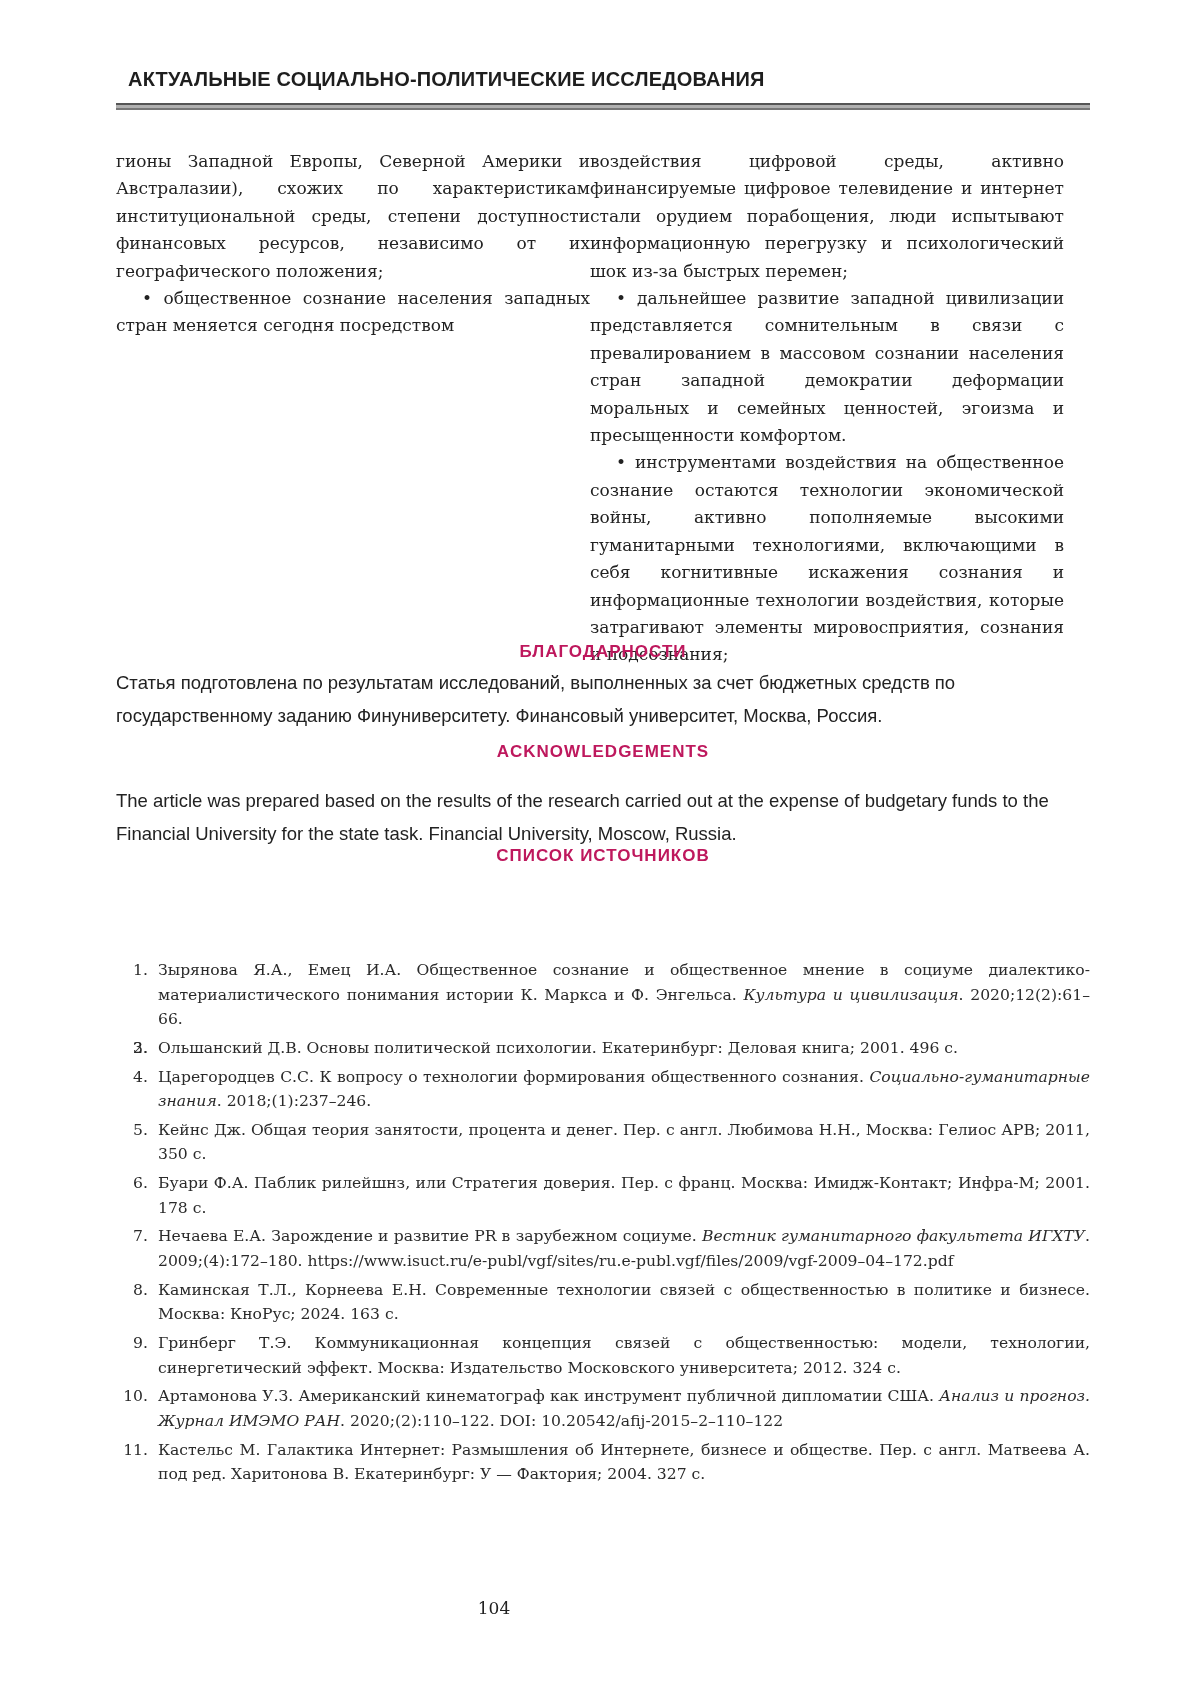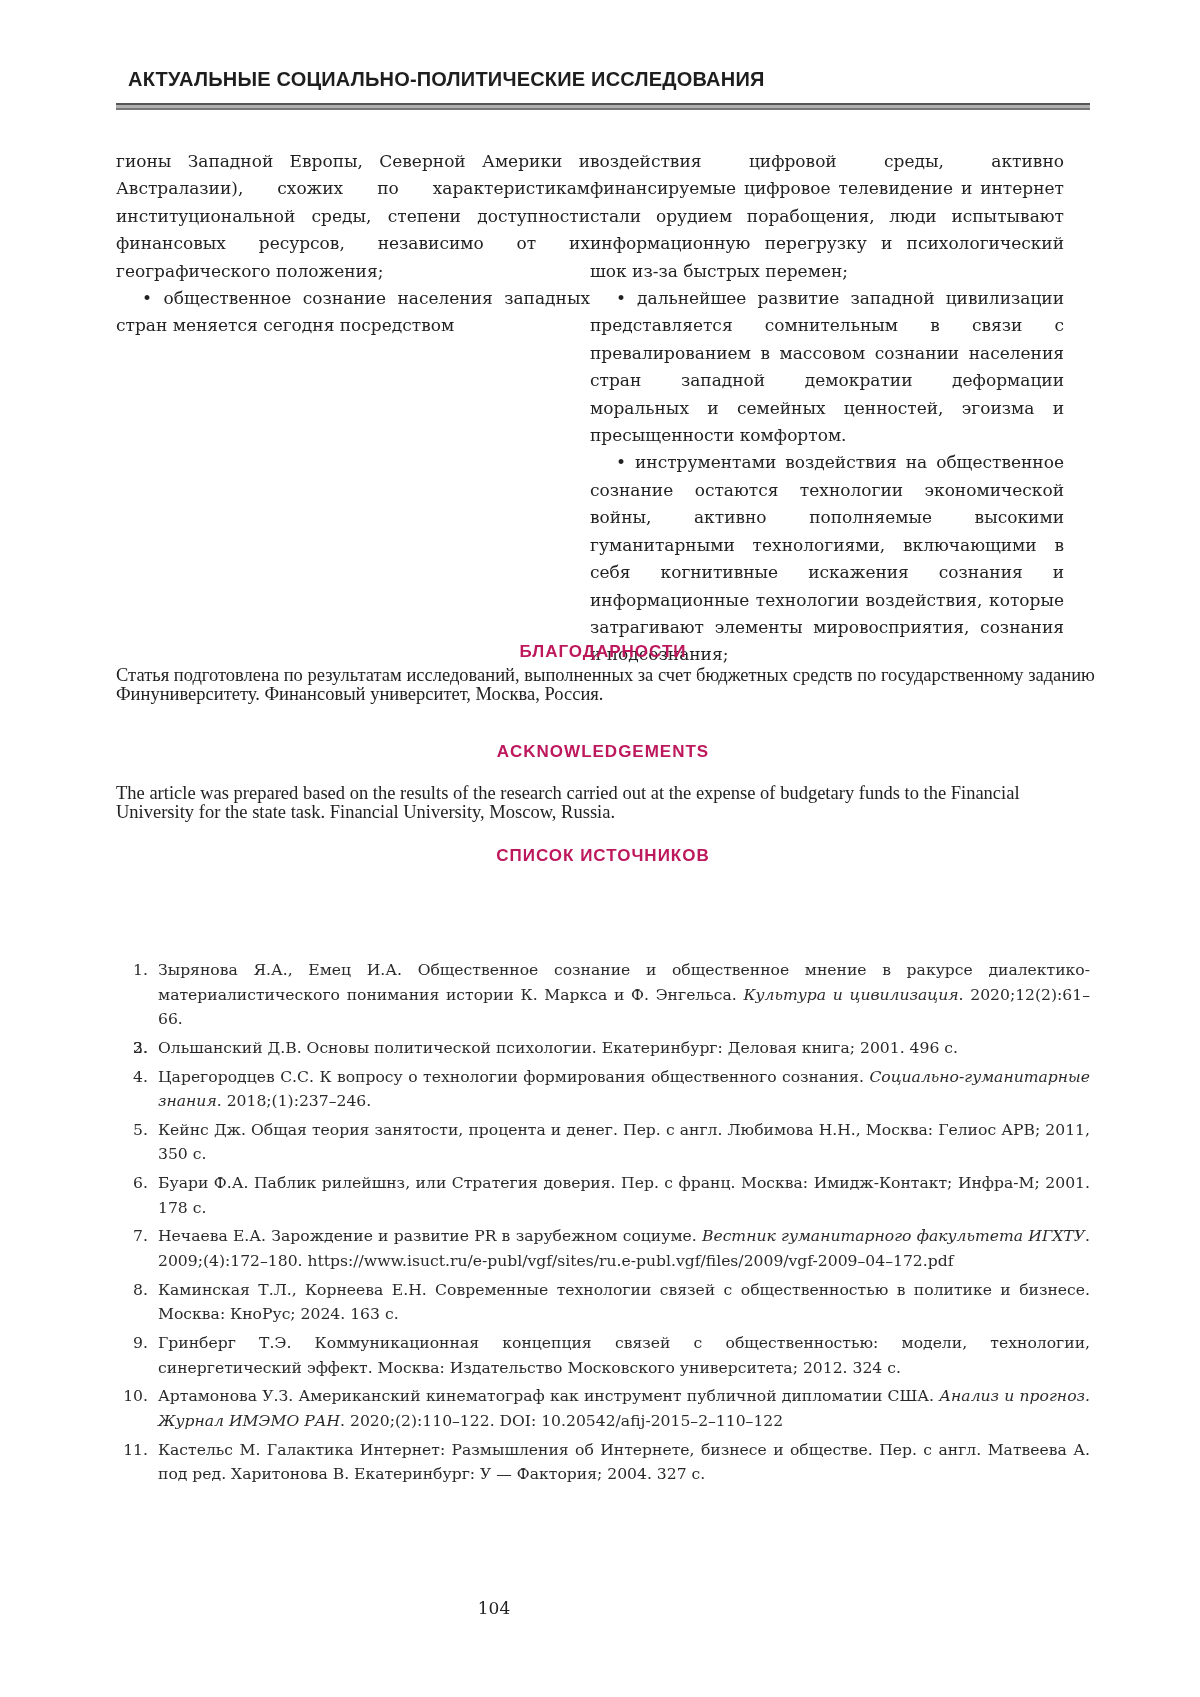--- a/index.html
+++ b/index.html
@@ -26,22 +26,22 @@
   .col p { margin: 0; }
   .col p.bullet { text-indent: 26px; }
   .col p.bullet::before { content: "• "; }
   .section-title {
     position: absolute; left: 116px; width: 974px; text-align: center;
     font-family: "Liberation Sans", "DejaVu Sans", sans-serif;
     font-weight: bold; font-size: 17px; letter-spacing: 1px; color: #be185d;
   }
   .section-body {
     position: absolute; left: 116px; width: 980px;
-    font-family: Liberation Serif, serif;
-    font-size: 18.5px; line-height: 19px; color: #222;
+    font-family: Liberation Sans, sans-serif;
+    font-size: 18.5px; line-height: 33px; color: #222;
   }
   .refs {
     position: absolute; left: 116px; top: 958px; width: 974px;
     list-style: none; margin: 0; padding: 0;
     font-size: 15.6px; line-height: 24.5px; color: #2a2a2a;
   }
   .refs li { position: relative; padding-left: 42px; margin-bottom: 4.3px; text-align: justify; }
   .refs li .num { position: absolute; left: 0; width: 32px; text-align: right; }
   .refs li em { font-style: italic; }
   .page-number {
@@ -69,21 +69,21 @@
 
 <div class="section-title" style="top:642px;">БЛАГОДАРНОСТИ</div>
 <div class="section-body" style="top:666px;">Статья подготовлена по результатам исследований, выполненных за счет бюджетных средств по государственному заданию Финуниверситету. Финансовый университет, Москва, Россия.</div>
 
 <div class="section-title" style="top:742px;">ACKNOWLEDGEMENTS</div>
 <div class="section-body" style="top:765px;margin-top:19px;">The article was prepared based on the results of the research carried out at the expense of budgetary funds to the Financial University for the state task. Financial University, Moscow, Russia.</div>
 
 <div class="section-title" style="top:846px;">СПИСОК ИСТОЧНИКОВ</div>
 
 <ol class="refs">
-  <li><span class="num">1.</span><span>Зырянова Я.А., Емец И.А. Общественное сознание и общественное мнение в ракурсе диалектико-материалистического понимания истории К. Маркса и Ф. Энгельса. </span><em>Культура и цивилизация</em><span>. 2020;12(2):61–66.</span></li>
+  <li><span class="num">1.</span><span>Зырянова Я.А., Емец И.А. Общественное сознание и общественное мнение в социуме диалектико-материалистического понимания истории К. Маркса и Ф. Энгельса. </span><em>Культура и цивилизация</em><span>. 2020;12(2):61–66.</span></li>
   <li><span class="num">2.</span><em></em><span></span></li>
   <li><span class="num">3.</span><span>Ольшанский Д.В. Основы политической психологии. Екатеринбург: Деловая книга; 2001. 496 с.</span><em></em><span></span></li>
   <li><span class="num">4.</span><span>Царегородцев С.С. К вопросу о технологии формирования общественного сознания. </span><em>Социально-гуманитарные знания</em><span>. 2018;(1):237–246.</span></li>
   <li><span class="num">5.</span><span>Кейнс Дж. Общая теория занятости, процента и денег. Пер. с англ. Любимова Н.Н., Москва: Гелиос АРВ; 2011, 350 с.</span><em></em><span></span></li>
   <li><span class="num">6.</span><span>Буари Ф.А. Паблик рилейшнз, или Стратегия доверия. Пер. с франц. Москва: Имидж-Контакт; Инфра-М; 2001. 178 с.</span><em></em><span></span></li>
   <li><span class="num">7.</span><span>Нечаева Е.А. Зарождение и развитие PR в зарубежном социуме. </span><em>Вестник гуманитарного факультета ИГХТУ</em><span>. 2009;(4):172–180. https://www.isuct.ru/e-publ/vgf/sites/ru.e-publ.vgf/files/2009/vgf-2009–04–172.pdf</span></li>
   <li><span class="num">8.</span><span>Каминская Т.Л., Корнеева Е.Н. Современные технологии связей с общественностью в политике и бизнесе. Москва: КноРус; 2024. 163 с.</span><em></em><span></span></li>
   <li><span class="num">9.</span><span>Гринберг Т.Э. Коммуникационная концепция связей с общественностью: модели, технологии, синергетический эффект. Москва: Издательство Московского университета; 2012. 324 с.</span><em></em><span></span></li>
   <li><span class="num">10.</span><span>Артамонова У.З. Американский кинематограф как инструмент публичной дипломатии США. </span><em>Анализ и прогноз. Журнал ИМЭМО РАН</em><span>. 2020;(2):110–122. DOI: 10.20542/afij-2015–2–110–122</span></li>
   <li><span class="num">11.</span><span>Кастельс М. Галактика Интернет: Размышления об Интернете, бизнесе и обществе. Пер. с англ. Матвеева А. под ред. Харитонова В. Екатеринбург: У — Фактория; 2004. 327 с.</span><em></em><span></span></li>

